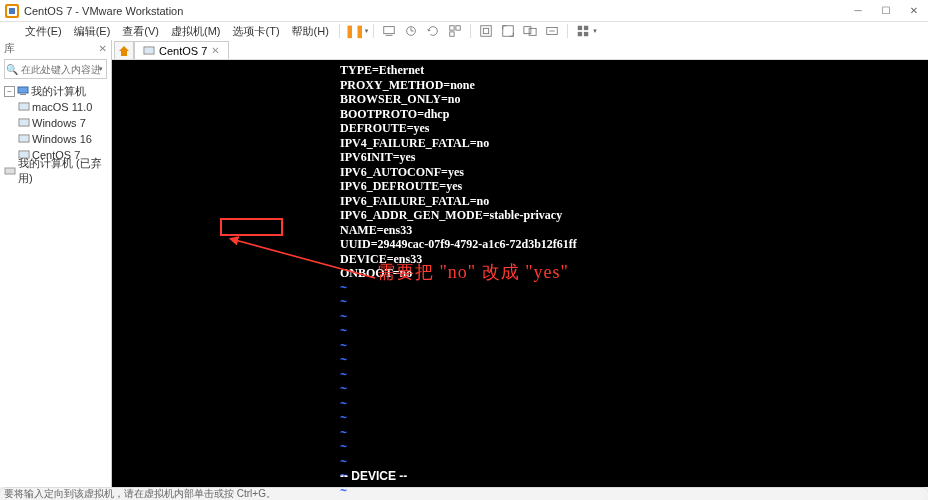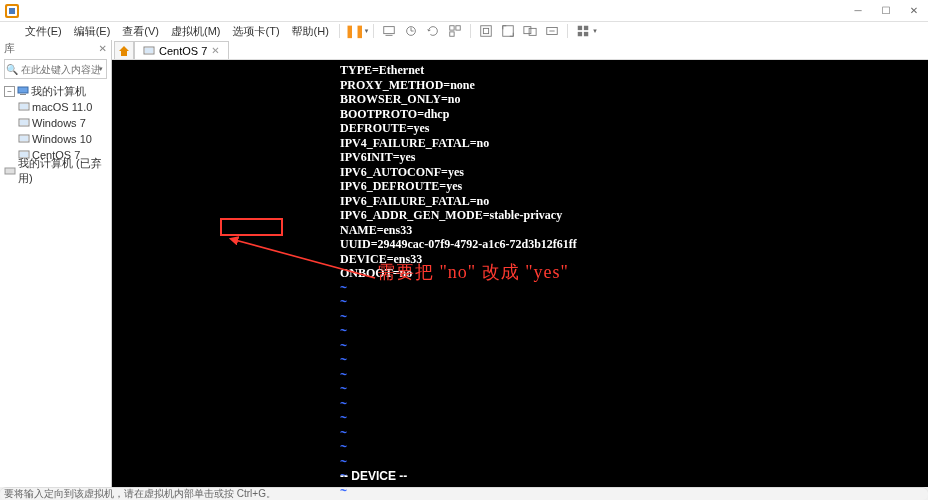--- a/index.html
+++ b/index.html
@@ -66,20 +66,21 @@
 <body>
 
 <div class="titlebar">
   <span class="app-icon">
     <svg viewBox="0 0 16 16">
         <rect x="1" y="1" width="14" height="14" rx="2" fill="#e68a00"></rect>
         <rect x="3" y="3" width="10" height="10" rx="1" fill="#fff"></rect>
         <rect x="5" y="5" width="6" height="6" fill="#4a7abd"></rect>
       </svg>
   </span>
+  <span class="title-text">CentOS 7 - VMware Workstation</span>
   <span class="spacer"></span>
   <div class="win-btns">
     <div class="win-btn">─</div>
     <div class="win-btn">☐</div>
     <div class="win-btn">✕</div>
   </div>
 </div>
 
 <div class="menubar">
   <span class="menu-item">文件(E)</span>
@@ -197,21 +198,21 @@
           </span>
         <span>Windows 7</span>
       </div>
       <div class="tree-row level2">
         <span class="vm-icon">
             <svg viewBox="0 0 12 12">
               <rect x="1" y="2" width="10" height="7" fill="#fff" stroke="#888"></rect>
               <rect x="2" y="3" width="8" height="5" fill="#d9e8f7"></rect>
             </svg>
           </span>
-        <span>Windows 10</span>
+        <span>Windows 16</span>
       </div>
       <div class="tree-row level2">
         <span class="vm-icon">
             <svg viewBox="0 0 12 12">
               <rect x="1" y="2" width="10" height="7" fill="#fff" stroke="#888"></rect>
               <rect x="2" y="3" width="8" height="5" fill="#d9e8f7"></rect>
             </svg>
           </span>
         <span>CentOS 7</span>
       </div>

